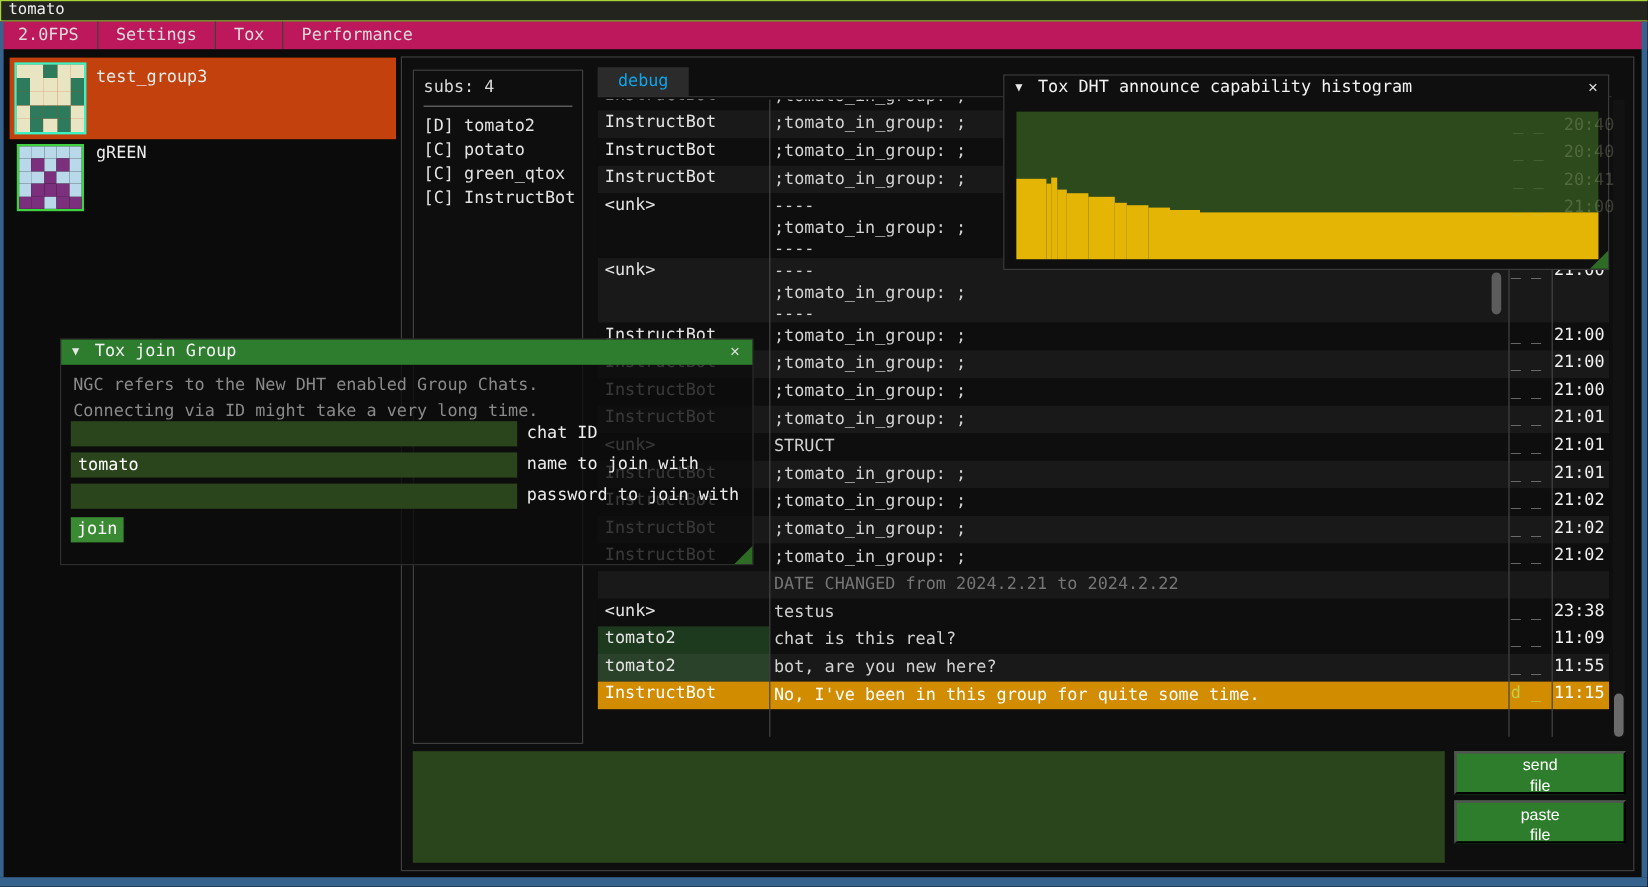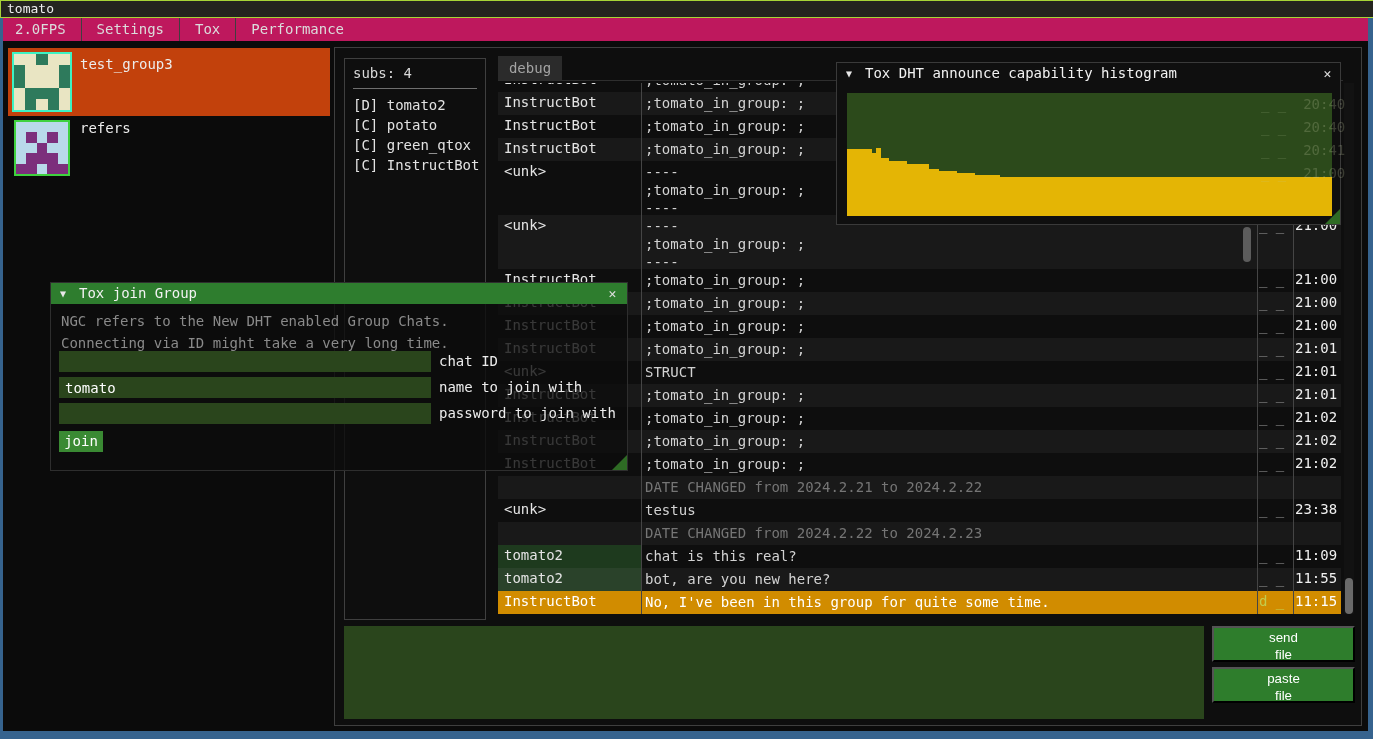--- a/index.html
+++ b/index.html
@@ -17,21 +17,21 @@
   #border-bottom{left:0;top:731px;width:1373px;height:8px;background:#36638e;}
   
   .group-row{left:8px;width:322px;position:absolute;}
   .group-label{position:absolute;left:72px;color:#ececec;}
   .avatar{position:absolute;display:grid;grid-template-columns:repeat(5,1fr);grid-template-rows:repeat(5,1fr);}
   
   #mainwin{left:334px;top:47px;width:1028px;height:679px;background:#0e0e0e;border:1px solid #3f3f3f;box-sizing:border-box;}
   #subs-panel{left:9px;top:10px;width:142px;height:562px;border:1px solid #3f3f3f;box-sizing:border-box;padding:6px 8px;}
   #subs-sep{height:1px;background:#6f6f6f;margin:7px 0 6px 0;}
   .member{line-height:20px;color:#e2e2e2;white-space:nowrap;}
-  #tab-debug{left:163px;top:8px;width:64px;height:24px;background:#2b2b2b;color:#a3a3a3;text-align:center;line-height:24px;}
+  #tab-debug{left:163px;top:8px;width:76px;height:24px;background:#2b2b2b;color:#0ea5e9;text-align:center;line-height:24px;}
   #tab-underline{left:163px;top:32px;width:845px;height:1px;background:#2e2e2e;}
   
   #chat-table{left:163px;top:35px;width:843px;height:531px;overflow:hidden;}
   .crow{position:relative;width:843px;}
   .cname{position:absolute;left:0;top:0;bottom:0;width:143px;padding:2px 0 0 6px;box-sizing:border-box;color:#e4e4e4;white-space:nowrap;overflow:hidden;}
   .cmsg{position:absolute;left:147px;top:0;right:84px;padding-top:2px;line-height:18px;color:#d2d2d2;white-space:pre-line;overflow:hidden;}
   .cflags{position:absolute;left:761px;top:0;width:34px;padding-top:2px;color:#8f8f8f;white-space:nowrap;}
   .ctime{position:absolute;left:797px;top:0;width:46px;padding-top:2px;color:#f0f0f0;white-space:nowrap;}
   .crow.date .cmsg{color:#757575;}
   .crow.highlight{background:#d18c00 !important;}
@@ -78,21 +78,21 @@
   </div>
 <div id="border-left" class="abs"></div>
 <div id="border-right" class="abs"></div>
 <div id="border-bottom" class="abs"></div>
 
 <div id="sidebar">
     <div class="group-row" style="top: 48px; height: 68px; background: #c2410c;">
       <div class="group-label" style="top: 8px;">test_group3</div>
     </div>
     <div class="group-row" style="top: 118px; height: 56px;">
-      <div class="group-label" style="top: 2px;">refers</div>
+      <div class="group-label" style="top: 2px;">gREEN</div>
     </div>
   </div>
 
 <div id="mainwin" class="abs">
   <div id="subs-panel" class="abs">
     <div>subs: 4</div>
     <div id="subs-sep"></div>
     <div id="subs-members">
         <div class="member">[D] tomato2</div>
         <div class="member">[C] potato</div>
@@ -200,26 +200,20 @@
         <div class="cname"></div>
         <div class="cmsg">DATE CHANGED from 2024.2.21 to 2024.2.22</div>
         <div class="cflags"></div>
         <div class="ctime"></div>
       </div>
       <div class="crow plain" style="height: 23px; background: rgb(14, 14, 14);">
         <div class="cname">&lt;unk&gt;</div>
         <div class="cmsg">testus</div>
         <div class="cflags">_ _</div>
         <div class="ctime">23:38</div>
-      </div>
-      <div class="crow date" style="height: 23px; background: rgb(25, 25, 25);">
-        <div class="cname"></div>
-        <div class="cmsg">DATE CHANGED from 2024.2.22 to 2024.2.23</div>
-        <div class="cflags"></div>
-        <div class="ctime"></div>
       </div>
       <div class="crow plain" style="height: 23px; background: rgb(14, 14, 14);">
         <div class="cname" style="background: rgb(30, 58, 30);">tomato2</div>
         <div class="cmsg">chat is this real?</div>
         <div class="cflags">_ _</div>
         <div class="ctime">11:09</div>
       </div>
       <div class="crow plain" style="height: 23px; background: rgb(25, 25, 25);">
         <div class="cname" style="background: rgb(42, 66, 42);">tomato2</div>
         <div class="cmsg">bot, are you new here?</div>

